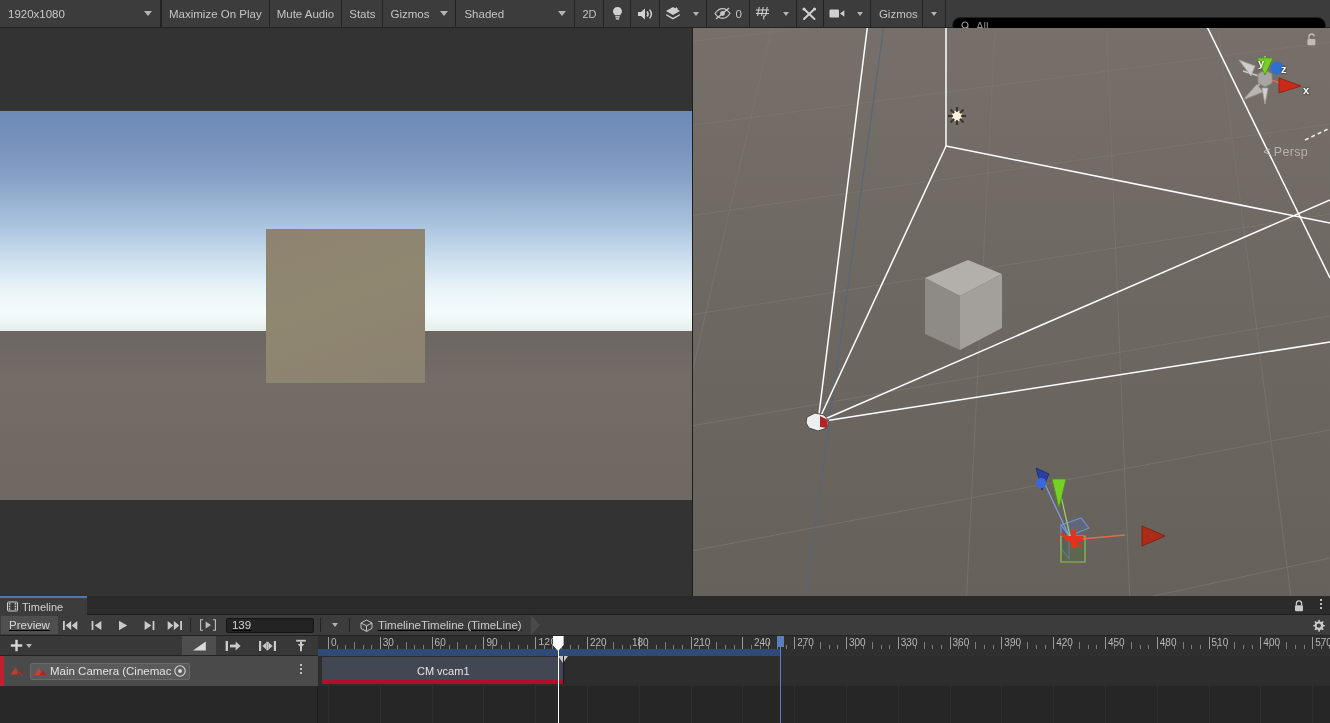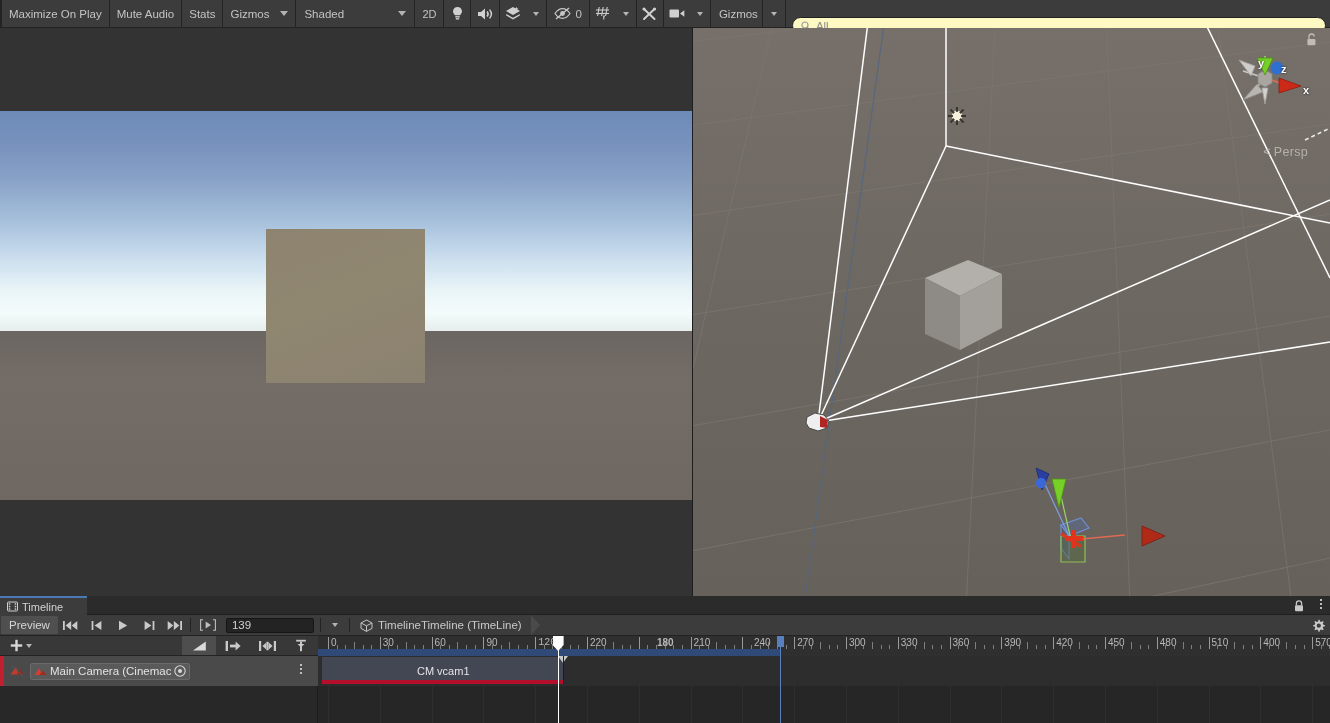--- a/index.html
+++ b/index.html
@@ -56,21 +56,21 @@
   }
 
   
   .shaded-dd { width: 118px; padding: 0 8px; justify-content: space-between; }
   .gizmos-dd { padding-left: 8px; padding-right: 4px; }
 
   
   .search-wrap { display: flex; align-items: center; padding: 0 4px 0 6px; flex: 1 1 auto; }
   .search-field {
     display: flex; align-items: center; gap: 5px;
-    width: 100%; height: 17px; background: #fef9c3;
+    width: 100%; height: 17px; background: #000000;
     border: 1px solid #212121; border-radius: 9px; padding: 0 8px; margin-top: 24px;
   }
   .search-field .ph { color: #8a8a8a; font-size: 11.5px; }
 
   
   .gameview {
     position: absolute; left: 0; top: 28px; width: 692px; height: 568px;
     background: #333333; overflow: hidden;
   }
   .game-render {
@@ -124,20 +124,21 @@
     display: flex; align-items: center; gap: 4px; padding-left: 7px;
     color: #d2d2d2; font-size: 11px;
   }
   .tl-lock { position:absolute; right: 26px; top: 4px; }
   .tl-kebab { position:absolute; right: 8px; top: 3px; }
 
   .tl-toolbar {
     position: absolute; left: 0; top: 19px; width: 1330px; height: 21px;
     background: #3c3c3c; display: flex; align-items: stretch;
     border-bottom: 1px solid #232323;
+    text-decoration: underline;
   }
   .tl-btn {
     display: flex; align-items: center; justify-content: center;
     width: 26px; flex: none; color: #c9c9c9;
   }
   .preview-btn {
     display:flex; align-items:center; justify-content:center;
     padding: 0 8px; background: #4f4f4f; color: #d6d6d6; font-size: 11.5px;
     flex: none; margin: 1px 0 1px 1px; border-radius: 1px;
   }
@@ -261,20 +262,24 @@
 <div id="root">
 
   <div class="tabstrip">
     <div class="tab-a"></div>
     <div class="tab-a2"></div>
     <div class="tab-b"></div>
   </div>
 
   <div class="tbar">
 
+    <div class="t-cell res-dd hoverable">
+      <span>1920x1080</span>
+      <span class="caret"></span>
+    </div>
     <div class="t-sep"></div>
 
     <div class="t-sep"></div>
 
     <div class="t-cell hoverable">
       <span>Maximize On Play</span>
     </div>
     <div class="t-sep"></div>
 
     <div class="t-cell hoverable">
@@ -722,21 +727,21 @@
         <div class="ruler-tick" style="left: 251.724px; top: 9px; width: 1px; height: 4px; opacity: 0.75;"></div>
         <div class="ruler-tick" style="left: 260.357px; top: 9px; width: 1px; height: 4px; opacity: 0.75;"></div>
         <div class="ruler-tick" style="left: 268.99px; top: 1px; width: 1px; height: 12px;"></div>
         <div class="ruler-lab" style="left: 271.99px;">220</div>
         <div class="ruler-tick" style="left: 277.623px; top: 9px; width: 1px; height: 4px; opacity: 0.75;"></div>
         <div class="ruler-tick" style="left: 286.256px; top: 9px; width: 1px; height: 4px; opacity: 0.75;"></div>
         <div class="ruler-tick" style="left: 294.889px; top: 6px; width: 1px; height: 7px; opacity: 0.75;"></div>
         <div class="ruler-tick" style="left: 303.522px; top: 9px; width: 1px; height: 4px; opacity: 0.75;"></div>
         <div class="ruler-tick" style="left: 312.155px; top: 9px; width: 1px; height: 4px; opacity: 0.75;"></div>
         <div class="ruler-tick" style="left: 320.788px; top: 1px; width: 1px; height: 12px;"></div>
-        <div class="ruler-lab" style="left: 339px; font-weight: bold;">180</div>
+        <div class="ruler-lab" style="left: 314px;">180</div>
         <div class="ruler-tick" style="left: 329.421px; top: 9px; width: 1px; height: 4px; opacity: 0.75;"></div>
         <div class="ruler-tick" style="left: 338.054px; top: 9px; width: 1px; height: 4px; opacity: 0.75;"></div>
         <div class="ruler-tick" style="left: 346.687px; top: 6px; width: 1px; height: 7px; opacity: 0.75;"></div>
         <div class="ruler-tick" style="left: 355.32px; top: 9px; width: 1px; height: 4px; opacity: 0.75;"></div>
         <div class="ruler-tick" style="left: 363.953px; top: 9px; width: 1px; height: 4px; opacity: 0.75;"></div>
         <div class="ruler-tick" style="left: 372.586px; top: 1px; width: 1px; height: 12px;"></div>
         <div class="ruler-lab" style="left: 375.586px;">210</div>
         <div class="ruler-tick" style="left: 381.219px; top: 9px; width: 1px; height: 4px; opacity: 0.75;"></div>
         <div class="ruler-tick" style="left: 389.852px; top: 9px; width: 1px; height: 4px; opacity: 0.75;"></div>
         <div class="ruler-tick" style="left: 398.485px; top: 6px; width: 1px; height: 7px; opacity: 0.75;"></div>

